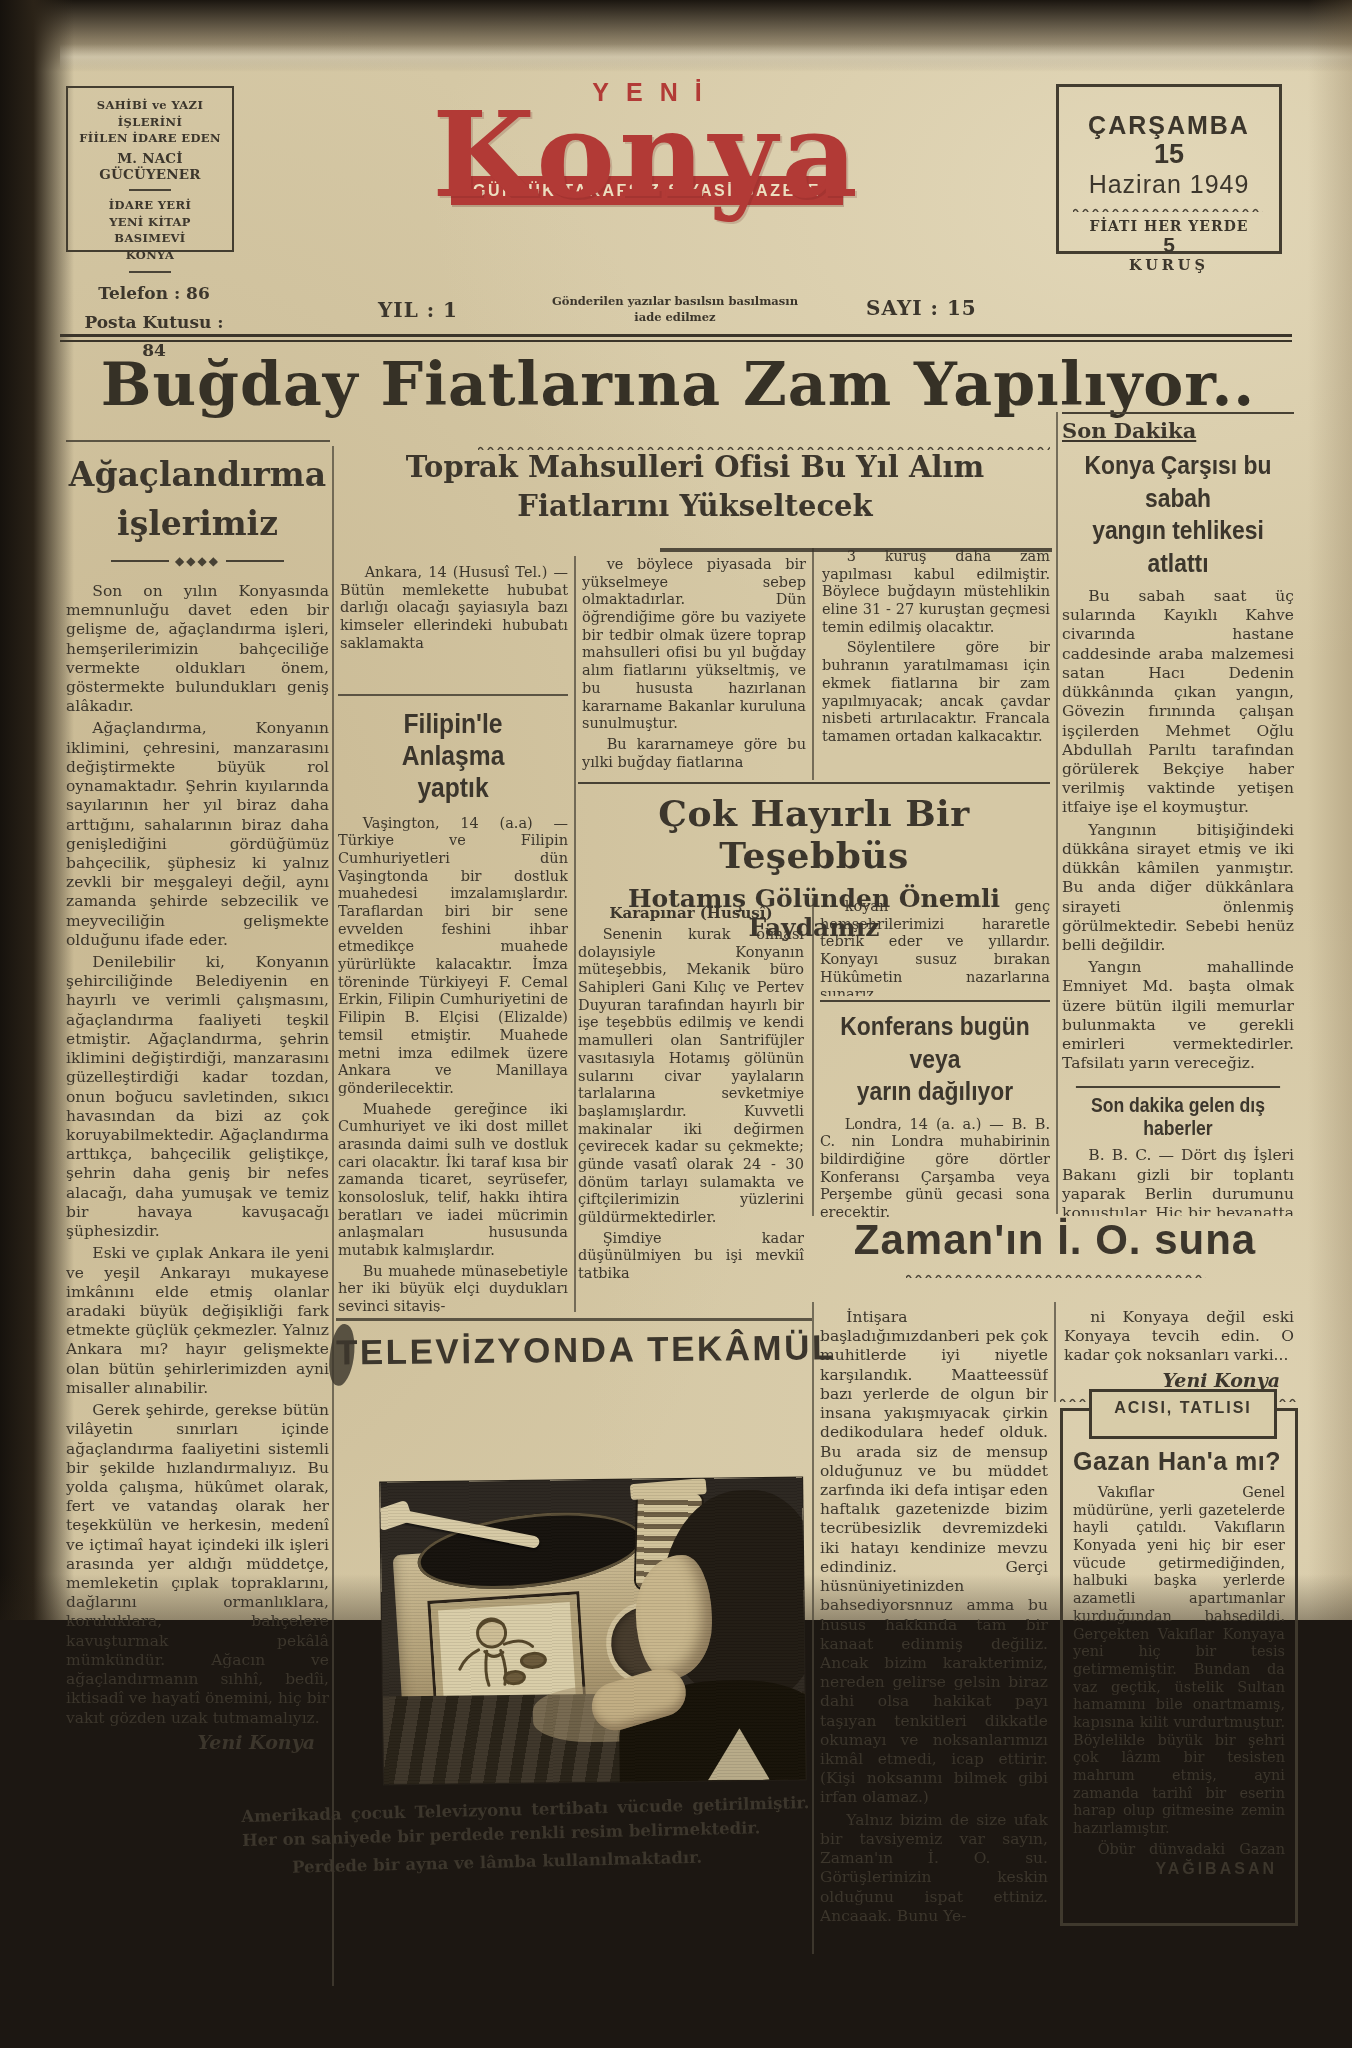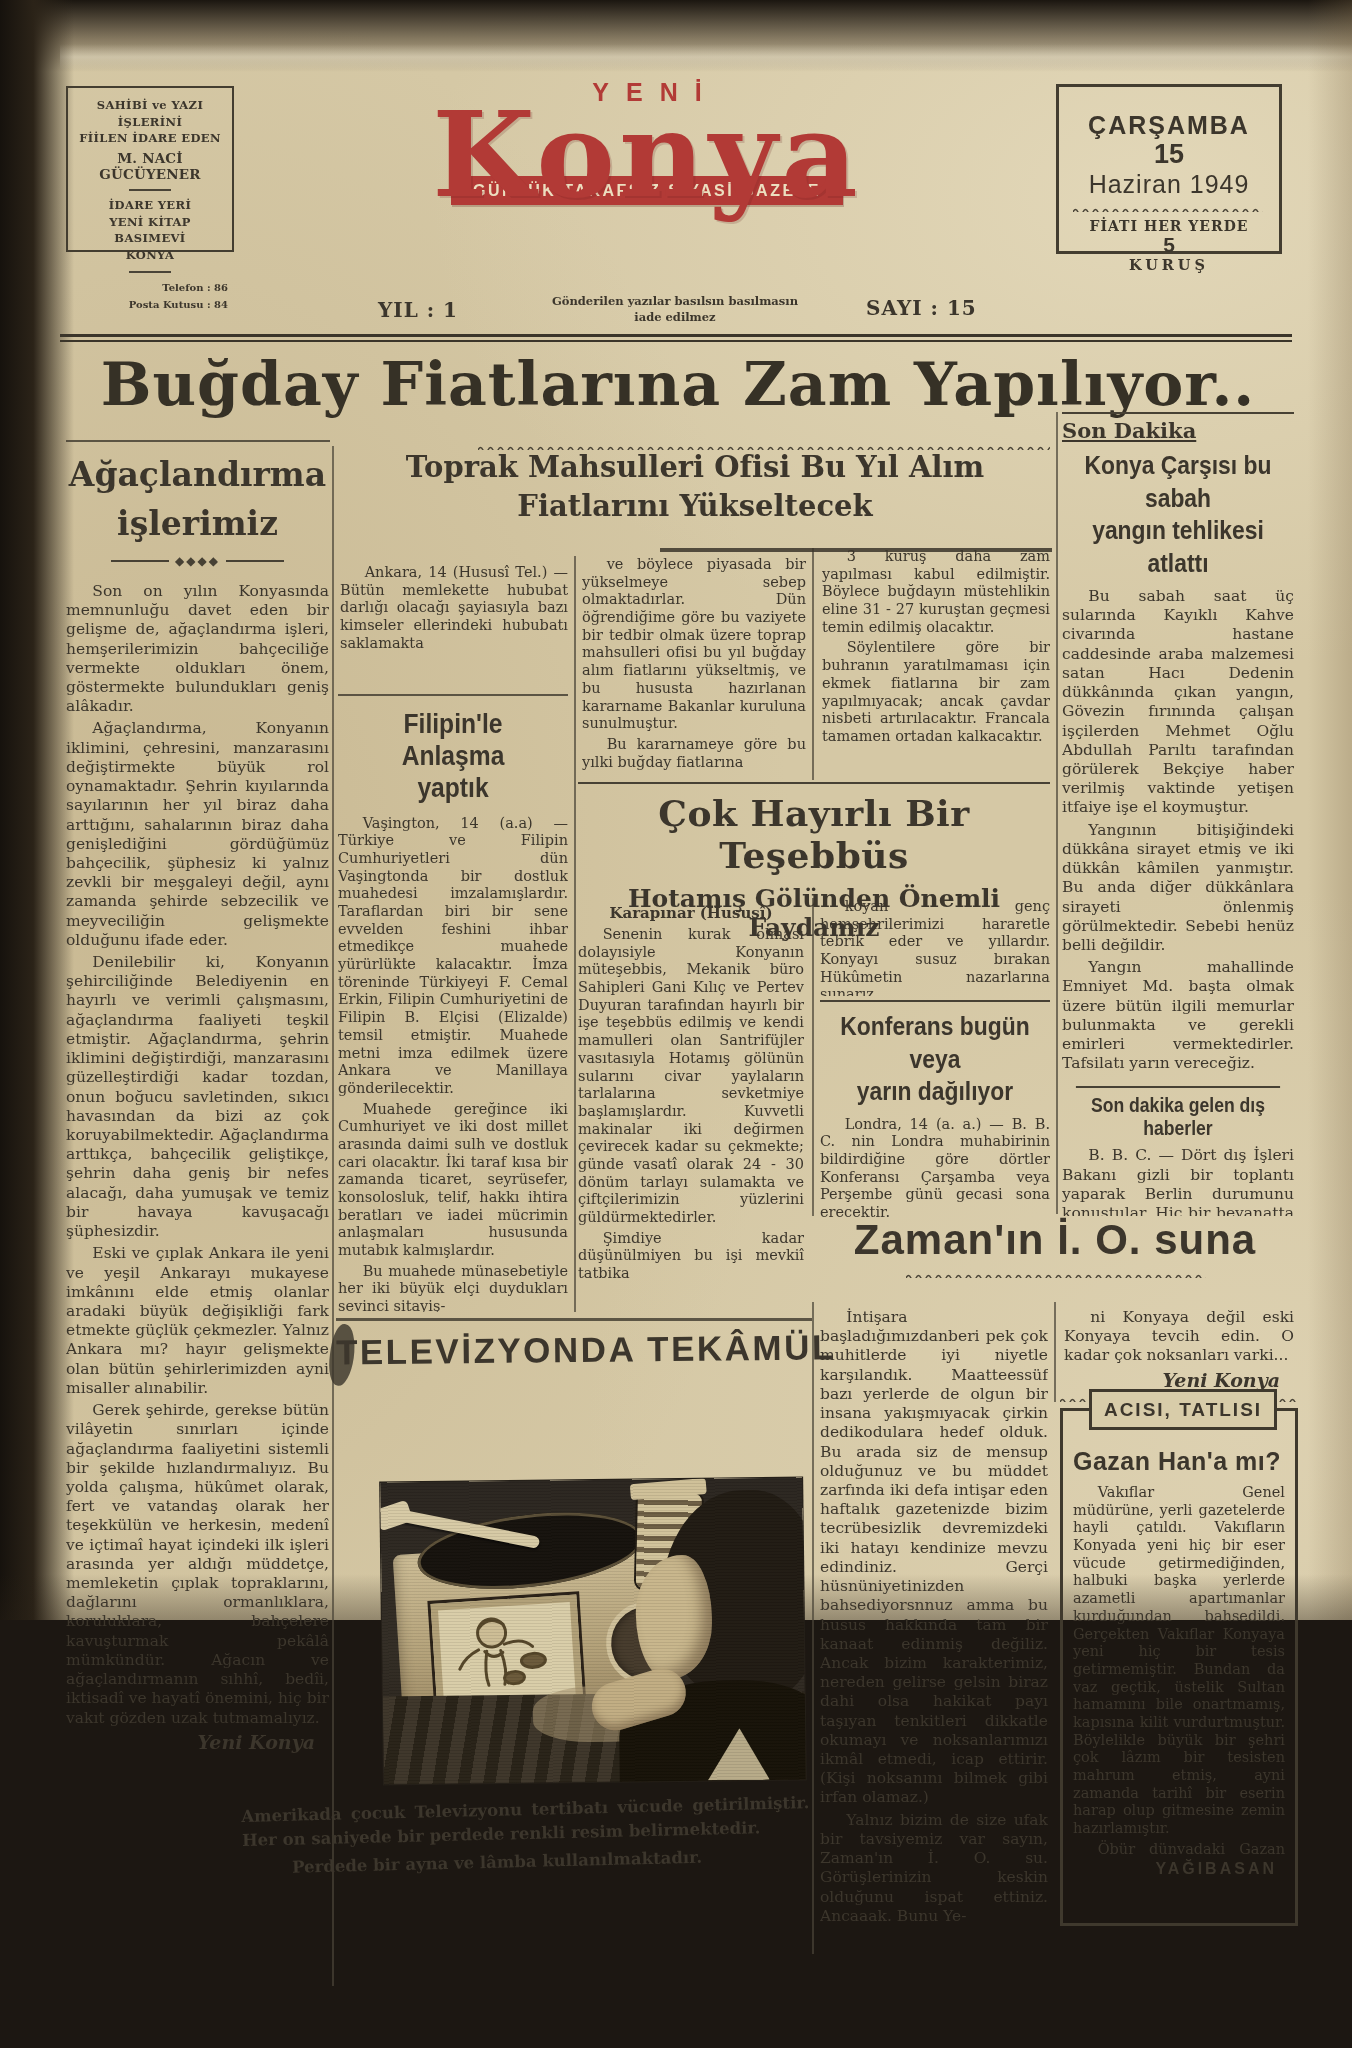--- a/index.html
+++ b/index.html
@@ -29,21 +29,21 @@
   .rule-h{position:absolute;background:#474134;opacity:.85;}
   .rule-v{position:absolute;width:2px;background:#4a4437;opacity:.7;}
   .wavy{position:absolute;height:10px;overflow:hidden;}
 
   
   #publisher-box{left:66px;top:86px;width:168px;height:166px;border:2px solid #433d30;
     text-align:center;padding:9px 4px;box-sizing:border-box;font-weight:bold;}
   #publisher-box .pb-s{font-size:11.5px;line-height:1.45;letter-spacing:.4px;}
   #publisher-box .pb-name{font-size:13.5px;margin-top:3px;letter-spacing:.2px;}
   .pb-div{width:42px;border-top:2px solid #4a4437;margin:7px auto 6px;}
-  #publisher-box .pb-tel{font-size:10px;text-align:right;padding-left:8px;line-height:1.7;font-weight:bold;}
+  #publisher-box .pb-tel{font-size:17px;text-align:center;padding-left:8px;line-height:1.7;font-weight:bold;}
 
   #logo-wrap{left:252px;top:78px;width:790px;height:230px;text-align:center;}
   #logo-yeni{font-family:"Liberation Sans",sans-serif;font-weight:bold;font-size:25px;
     letter-spacing:17px;color:#b23a36;text-indent:17px;}
   #logo-konya{font-family:"DejaVu Serif",serif;font-weight:bold;font-size:118px;line-height:.92;
     color:#b23a36;letter-spacing:4px;position:relative;z-index:3;margin-top:-6px;
     text-shadow:2px 2px 0 rgba(100,30,25,.18);}
   #tagline-bar{position:relative;z-index:2;width:392px;margin:-34px auto 0;background:#b23a36;
     color:#ecdfc0;font-family:"Liberation Sans",sans-serif;font-weight:bold;font-size:16px;
     letter-spacing:2.5px;padding:6px 0 5px;box-shadow:1px 2px 0 rgba(90,30,25,.25);}
@@ -122,21 +122,21 @@
   #zaman .zm-title{font-family:"Liberation Sans",sans-serif;font-weight:bold;font-size:42px;
     text-align:center;letter-spacing:1px;}
   #zaman-col1{position:absolute;left:4px;top:92px;width:228px;height:648px;overflow:hidden;}
   #zaman-col2{position:absolute;left:248px;top:92px;width:230px;height:100px;overflow:hidden;}
 
   
   #acisi-box{left:1060px;top:1408px;width:238px;height:518px;border:3px solid #3f392d;
     box-sizing:border-box;padding:34px 10px 8px;}
   #acisi-label{position:absolute;top:-22px;left:26px;width:182px;border:3px solid #3f392d;
     background:#d8cca9;text-align:center;font-family:"Liberation Sans",sans-serif;
-    font-weight:bold;font-size:19px;letter-spacing:2px;padding:7px 0 6px;}
+    font-weight:bold;font-size:16px;letter-spacing:2px;padding:7px 0 19px;}
   #acisi-box .ac-title{font-family:"Liberation Sans",sans-serif;font-weight:bold;font-size:25px;
     margin:2px 0 8px;letter-spacing:.5px;}
   #acisi-box .ac-body{height:370px;overflow:hidden;}
   #acisi-box .ac-sig{text-align:right;font-family:"Liberation Sans",sans-serif;
     font-weight:bold;font-size:16px;letter-spacing:3px;padding-right:8px;margin-top:6px;}
 
   
   #tv-block{left:336px;top:1330px;width:476px;height:660px;}
   #tv-title{font-family:"Liberation Sans",sans-serif;font-weight:bold;font-size:35px;
     letter-spacing:2.5px;text-align:center;transform:rotate(-.6deg);white-space:nowrap;}

